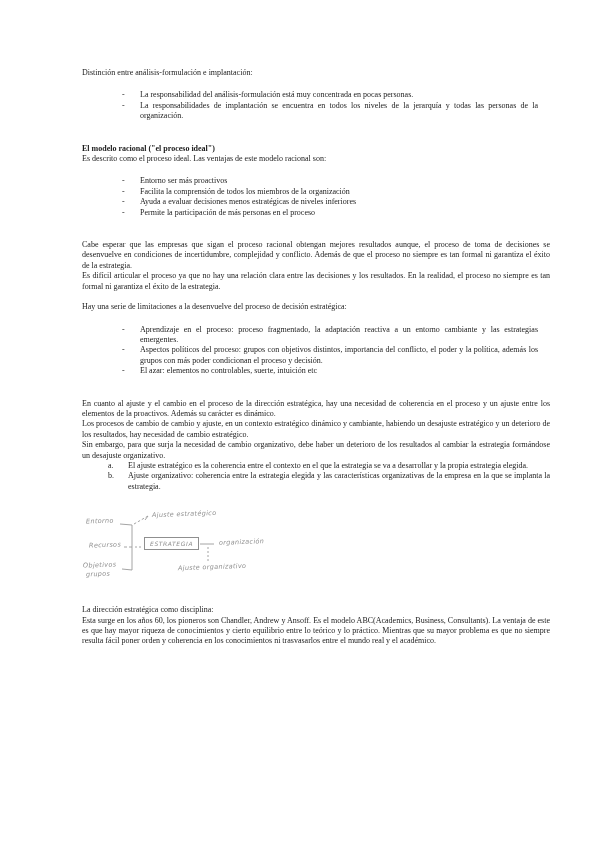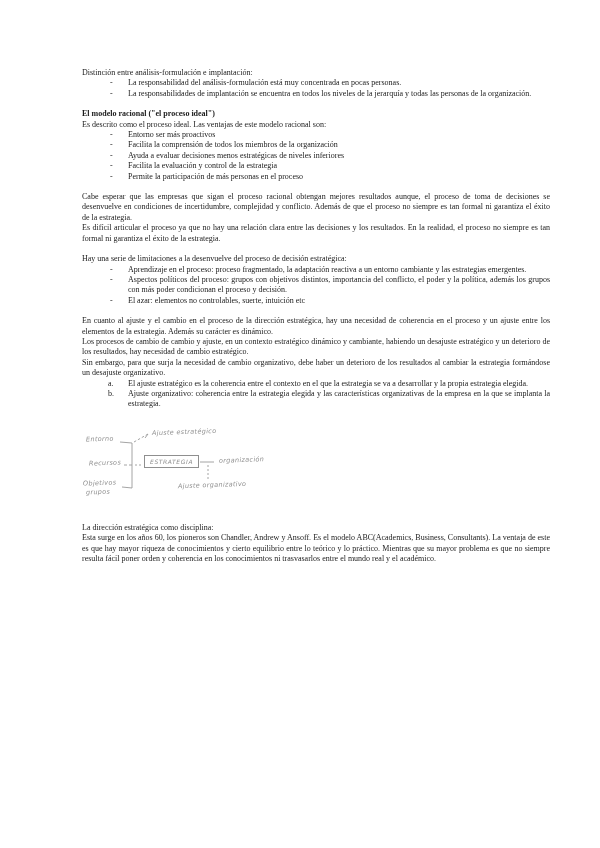--- a/index.html
+++ b/index.html
@@ -3,21 +3,21 @@
 <meta charset="utf-8">
 <style>
   html,body{margin:0;padding:0;background:#ffffff;}
   body{width:600px;height:848px;position:relative;overflow:hidden;
        font-family:"Liberation Serif", serif;color:#1b1b1b;}
   .page{position:absolute;top:68px;left:82px;width:468px;
         font-size:8px;line-height:10.4px;text-align:justify;}
   p{margin:0;padding:0;}
   .bold{font-weight:bold;}
   .gap{height:10px;}
-  ul.dash-list{list-style:none;margin:0;padding:0;}
+  ul.dash-list{list-style:none;margin:12px;padding:0;}
   ul.dash-list li{position:relative;padding-left:46px;}
   ul.dash-list li::before{content:"-";position:absolute;left:28px;top:0;}
   ul.ab-list{list-style:none;margin:0;padding:0;}
   ul.ab-list li{position:relative;padding-left:46px;}
   ul.ab-list .marker{position:absolute;left:26px;top:0;}
   
   .diagram{position:relative;width:320px;height:84px;margin:9px 0 10px 0;
            font-family:"DejaVu Sans", sans-serif;color:#8f8f8f;}
   .diagram svg{position:absolute;left:0;top:0;}
   .hand{position:absolute;font-size:6.5px;font-style:italic;
@@ -38,41 +38,40 @@
   </ul>
 
   <div class="gap"></div>
 
   <p class="bold">El modelo racional ("el proceso ideal")</p>
   <p>Es descrito como el proceso ideal. Las ventajas de este modelo racional son:</p>
   <ul class="dash-list">
     <li><span>Entorno ser más proactivos</span></li>
     <li><span>Facilita la comprensión de todos los miembros de la organización</span></li>
     <li><span>Ayuda a evaluar decisiones menos estratégicas de niveles inferiores</span></li>
-    <li><span>Facilita la evaluación y control de la estrategia</span></li>
     <li><span>Permite la participación de más personas en el proceso</span></li>
   </ul>
 
   <div class="gap"></div>
 
   <p>Cabe esperar que las empresas que sigan el proceso racional obtengan mejores resultados aunque, el proceso de toma de decisiones se desenvuelve en condiciones de incertidumbre, complejidad y conflicto. Además de que el proceso no siempre es tan formal ni garantiza el éxito de la estrategia.</p>
   <p>Es difícil articular el proceso ya que no hay una relación clara entre las decisiones y los resultados. En la realidad, el proceso no siempre es tan formal ni garantiza el éxito de la estrategia.</p>
 
   <div class="gap"></div>
 
   <p>Hay una serie de limitaciones a la desenvuelve del proceso de decisión estratégica:</p>
   <ul class="dash-list">
     <li><span>Aprendizaje en el proceso: proceso fragmentado, la adaptación reactiva a un entorno cambiante y las estrategias emergentes.</span></li>
     <li><span>Aspectos políticos del proceso: grupos con objetivos distintos, importancia del conflicto, el poder y la política, además los grupos con más poder condicionan el proceso y decisión.</span></li>
     <li><span>El azar: elementos no controlables, suerte, intuición etc</span></li>
   </ul>
 
   <div class="gap"></div>
 
-  <p>En cuanto al ajuste y el cambio en el proceso de la dirección estratégica, hay una necesidad de coherencia en el proceso y un ajuste entre los elementos de la estrategia. Además su carácter es dinámico.</p>
+  <p>En cuanto al ajuste y el cambio en el proceso de la dirección estratégica, hay una necesidad de coherencia en el proceso y un ajuste entre los elementos de la proactivos. Además su carácter es dinámico.</p>
   <p>Los procesos de cambio de cambio y ajuste, en un contexto estratégico dinámico y cambiante, habiendo un desajuste estratégico y un deterioro de los resultados, hay necesidad de cambio estratégico.</p>
   <p>Sin embargo, para que surja la necesidad de cambio organizativo, debe haber un deterioro de los resultados al cambiar la estrategia formándose un desajuste organizativo.</p>
   <ul class="ab-list">
     <li>
       <span class="marker">a.</span>
       <span>El ajuste estratégico es la coherencia entre el contexto en el que la estrategia se va a desarrollar y la propia estrategia elegida.</span>
     </li>
     <li>
       <span class="marker">b.</span>
       <span>Ajuste organizativo: coherencia entre la estrategia elegida y las características organizativas de la empresa en la que se implanta la estrategia.</span>

